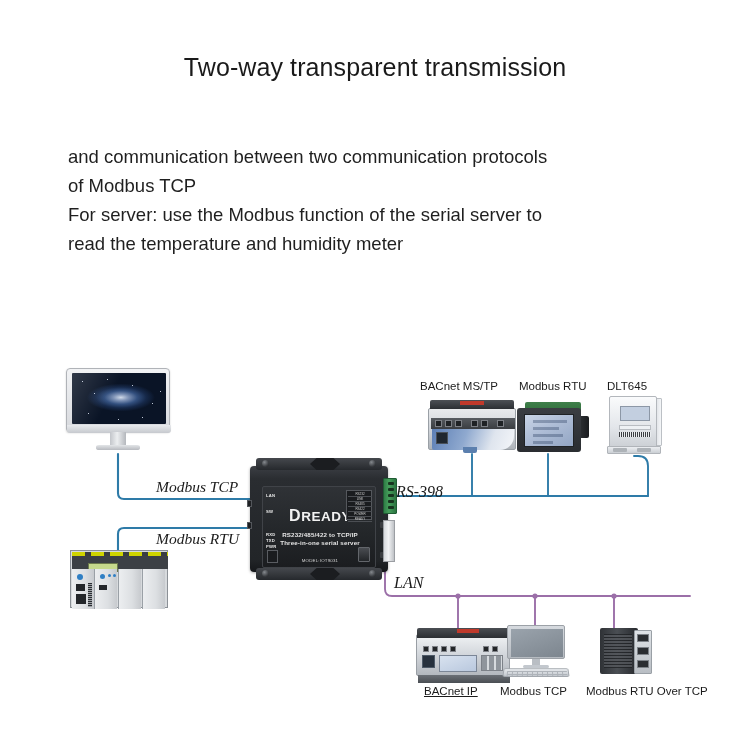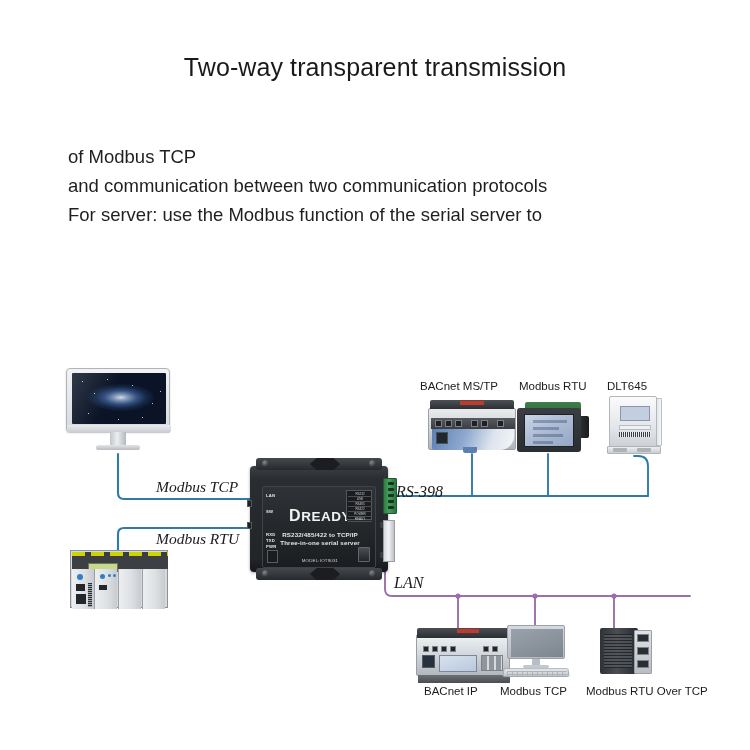--- a/index.html
+++ b/index.html
@@ -85,21 +85,21 @@
     position: absolute;
     font-family: "Liberation Sans", sans-serif;
     font-size: 11.5px;
     color: #1b1b1b;
     white-space: nowrap;
     text-align: center;
   }
   #cap-bacnet-mstp { left: 420px; top: 30px; }
   #cap-modbus-rtu-dev { left: 519px; top: 30px; }
   #cap-dlt645      { left: 607px; top: 30px; }
-  #cap-bacnet-ip   { left: 424px; top: 335px; }
+  #cap-bacnet-ip   { left: 424px; top: 335px; text-decoration: underline; }
   #cap-modbus-tcp-dev { left: 500px; top: 335px; }
   #cap-modbus-rtu-over { left: 586px; top: 335px; }
 
   
   .device { position: absolute; }
 
   
   #imac { left: 66px; top: 18px; width: 104px; height: 88px; }
   .imac-bezel {
     position: absolute; left: 0; top: 0; width: 104px; height: 64px;
@@ -456,23 +456,24 @@
   }
 </style>
 </head>
 <body>
 
 <div id="headline">
   <div class="headline-line">Two-way transparent transmission</div>
 </div>
 
 <div id="body-copy">
+  <div class="copy-line">and communication between two communication protocols</div>
   <div class="copy-line">of Modbus TCP</div>
-  <div class="copy-line">and communication between two communication protocols</div>
   <div class="copy-line">For server: use the Modbus function of the serial server to</div>
+  <div class="copy-line">read the temperature and humidity meter</div>
 </div>
 
 <div id="diagram">
 
   <svg id="wires" viewBox="0 0 750 400">
 
     <path d="M118,104 L118,143 Q118,149 124,149 L251,149" fill="none" stroke="#2e7ba8" stroke-width="2.1" stroke-linecap="round"></path>
 
     <path d="M118,203 L118,184 Q118,178 124,178 L251,178" fill="none" stroke="#2e7ba8" stroke-width="2.1" stroke-linecap="round"></path>
 

